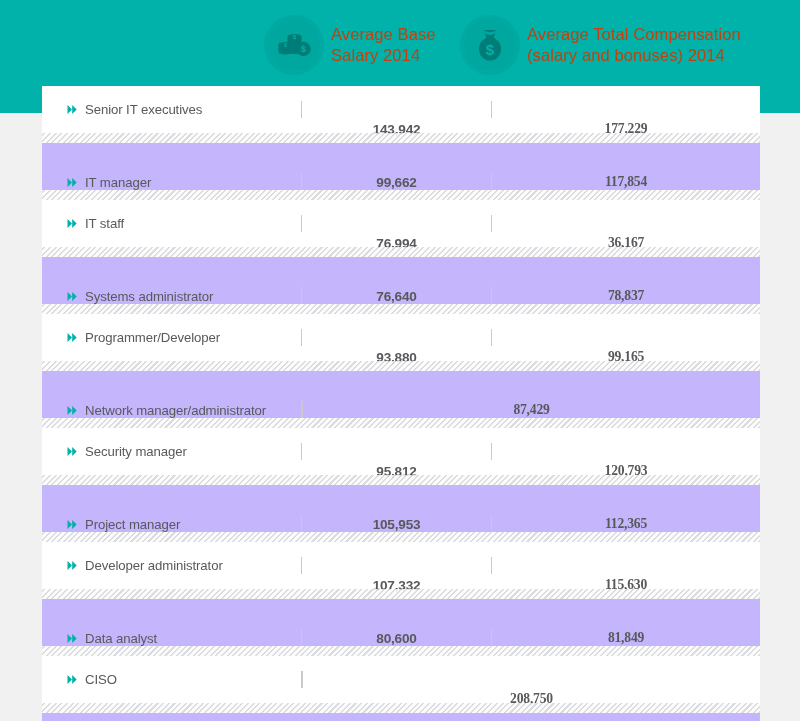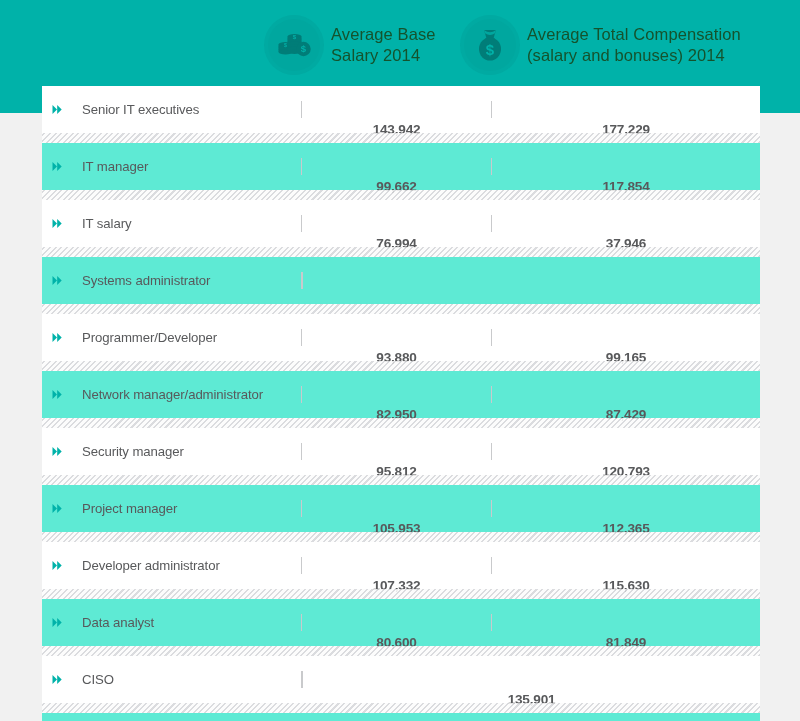--- a/index.html
+++ b/index.html
@@ -54,21 +54,21 @@
     border-radius: 50%;
     background: #00a79f;
     display: flex;
     align-items: center;
     justify-content: center;
     box-shadow: 0 0 0 4px rgba(0, 160, 152, 0.45);
   }
   .hdr-icon-wrap svg { display: block; }
 
   .hdr-label {
-    color: #14532d;
+    color: #c2410c;
     font-size: 16.5px;
     line-height: 1.28;
     letter-spacing: 0.1px;
     white-space: pre-line;
   }
 
   
   .table {
     position: absolute;
     left: 42px;
@@ -77,29 +77,30 @@
     z-index: 3;
   }
   .row {
     position: relative;
     height: 47px;
     display: flex;
     align-items: center;
     background: #ffffff;
   }
   .row.alt {
-    background: #5eead4;
+    background: #c4b5fd;
+    align-items: flex-end;
   }
 
   .cell-label {
     flex: 0 0 259px;
     display: flex;
     align-items: center;
-    gap: 19px;
-    padding-left: 10px;
+    gap: 7px;
+    padding-left: 25px;
     box-sizing: border-box;
   }
   .bullet {
     flex: 0 0 auto;
     display: block;
     line-height: 0;
   }
   .label-text {
     color: #58595b;
     font-size: 13.2px;
@@ -118,21 +119,21 @@
     display: flex;
     align-items: center;
     justify-content: center;
     color: #58595b;
     font-size: 13.6px;
     font-weight: bold;
     letter-spacing: -0.2px;
     margin-top: 39px;
   }
   .cell-value.base { flex: 0 0 189px; }
-  .cell-value.total { flex: 1 1 auto; }
+  .cell-value.total { flex: 1 1 auto; font-family: Liberation Serif, serif; }
 
   
   .sep {
     height: 10px;
     background-color: #f6f6f7;
     background-image: repeating-linear-gradient(
       -45deg,
       #d8d9dc 0px,
       #d8d9dc 1.5px,
       #ffffff 1.5px,
@@ -234,38 +235,40 @@
       <div class="divider"></div>
       <div class="cell-value total">117,854</div>
     </div>
     <div class="sep"></div>
     <div class="row">
       <div class="cell-label">
         <span class="bullet"><svg width="11" height="11" viewBox="0 0 11 11" aria-hidden="true">
             <path d="M0.5 1 L5 5.5 L0.5 10 Z" fill="#00b2a9"></path>
             <path d="M5.2 1 L9.7 5.5 L5.2 10 Z" fill="#00b2a9"></path>
           </svg></span>
-        <span class="label-text">IT salary</span>
+        <span class="label-text">IT staff</span>
       </div>
       <div class="divider"></div>
       <div class="cell-value base">76,994</div>
       <div class="divider"></div>
-      <div class="cell-value total">37,946</div>
+      <div class="cell-value total">36,167</div>
     </div>
     <div class="sep"></div>
     <div class="row alt">
       <div class="cell-label">
         <span class="bullet"><svg width="11" height="11" viewBox="0 0 11 11" aria-hidden="true">
             <path d="M0.5 1 L5 5.5 L0.5 10 Z" fill="#00b2a9"></path>
             <path d="M5.2 1 L9.7 5.5 L5.2 10 Z" fill="#00b2a9"></path>
           </svg></span>
         <span class="label-text">Systems administrator</span>
       </div>
       <div class="divider"></div>
-      <div class="divider"></div>
+      <div class="cell-value base">76,640</div>
+      <div class="divider"></div>
+      <div class="cell-value total">78,837</div>
     </div>
     <div class="sep"></div>
     <div class="row">
       <div class="cell-label">
         <span class="bullet"><svg width="11" height="11" viewBox="0 0 11 11" aria-hidden="true">
             <path d="M0.5 1 L5 5.5 L0.5 10 Z" fill="#00b2a9"></path>
             <path d="M5.2 1 L9.7 5.5 L5.2 10 Z" fill="#00b2a9"></path>
           </svg></span>
         <span class="label-text">Programmer/Developer</span>
       </div>
@@ -277,21 +280,20 @@
     <div class="sep"></div>
     <div class="row alt">
       <div class="cell-label">
         <span class="bullet"><svg width="11" height="11" viewBox="0 0 11 11" aria-hidden="true">
             <path d="M0.5 1 L5 5.5 L0.5 10 Z" fill="#00b2a9"></path>
             <path d="M5.2 1 L9.7 5.5 L5.2 10 Z" fill="#00b2a9"></path>
           </svg></span>
         <span class="label-text">Network manager/administrator</span>
       </div>
       <div class="divider"></div>
-      <div class="cell-value base">82,950</div>
       <div class="divider"></div>
       <div class="cell-value total">87,429</div>
     </div>
     <div class="sep"></div>
     <div class="row">
       <div class="cell-label">
         <span class="bullet"><svg width="11" height="11" viewBox="0 0 11 11" aria-hidden="true">
             <path d="M0.5 1 L5 5.5 L0.5 10 Z" fill="#00b2a9"></path>
             <path d="M5.2 1 L9.7 5.5 L5.2 10 Z" fill="#00b2a9"></path>
           </svg></span>
@@ -348,17 +350,17 @@
     <div class="row">
       <div class="cell-label">
         <span class="bullet"><svg width="11" height="11" viewBox="0 0 11 11" aria-hidden="true">
             <path d="M0.5 1 L5 5.5 L0.5 10 Z" fill="#00b2a9"></path>
             <path d="M5.2 1 L9.7 5.5 L5.2 10 Z" fill="#00b2a9"></path>
           </svg></span>
         <span class="label-text">CISO</span>
       </div>
       <div class="divider"></div>
       <div class="divider"></div>
-      <div class="cell-value total">135,901</div>
+      <div class="cell-value total">208,750</div>
     </div>
     <div class="sep"></div>
     <div class="row alt"></div>
   </div>
 
 </body></html>

